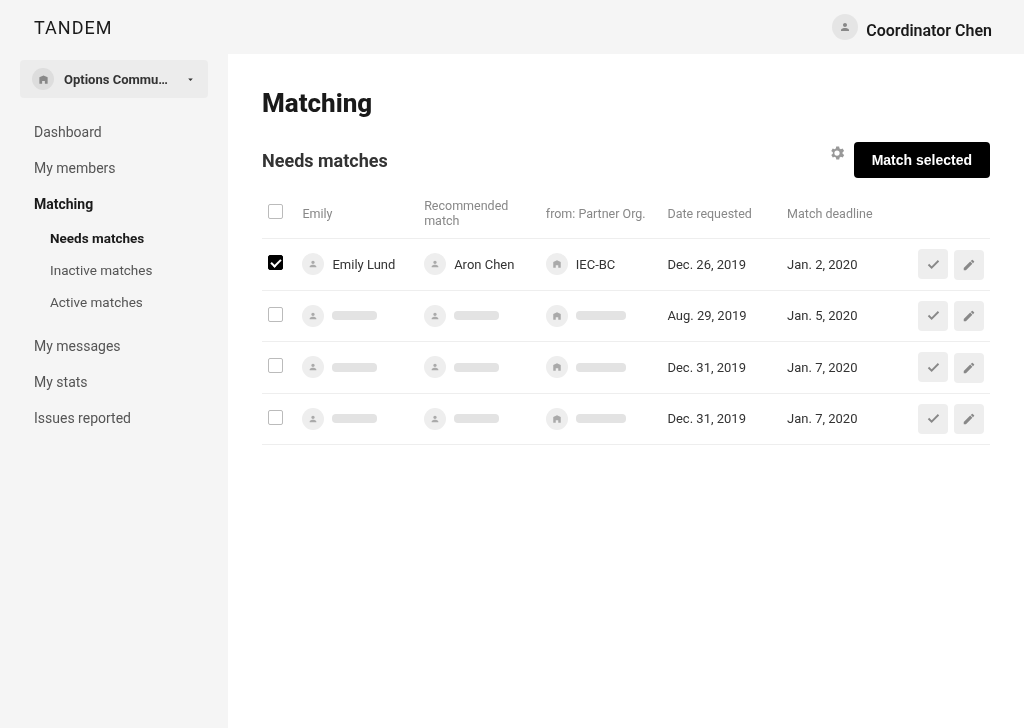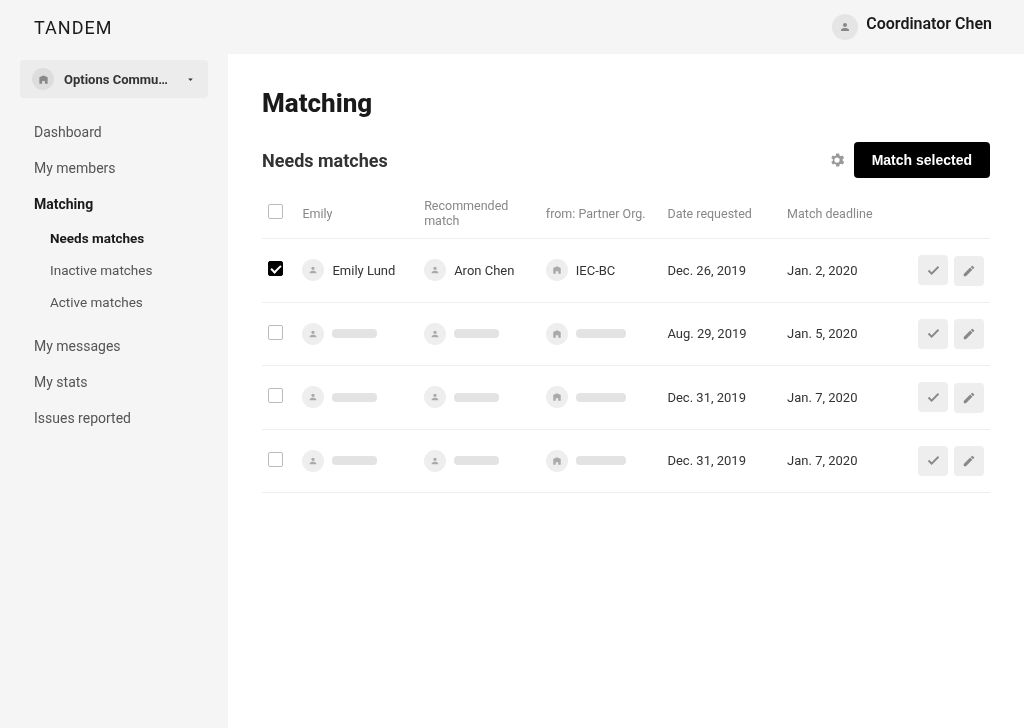--- a/index.html
+++ b/index.html
@@ -19,21 +19,21 @@
   background: #f5f5f5;
 }
 .logo {
   font-size: 18px;
   font-weight: 400;
   letter-spacing: 1px;
   color: #1a1a1a;
 }
 .user-chip {
   display: flex;
-  align-items: flex-start;
+  align-items: flex-end;
   gap: 8px;
 }
 .avatar-circle {
   width: 26px;
   height: 26px;
   border-radius: 50%;
   background: #e5e5e5;
   display: flex;
   align-items: center;
   justify-content: center;
@@ -131,21 +131,20 @@
   justify-content: space-between;
   margin-bottom: 12px;
 }
 .section-title {
   font-size: 18px;
   font-weight: 700;
   color: #333;
 }
 .section-actions {
   display: flex;
-  align-items: center;
   gap: 6px;
 }
 .icon-btn {
   width: 22px;
   height: 22px;
   display: flex;
   align-items: center;
   justify-content: center;
   color: #999;
   cursor: pointer;
@@ -166,21 +165,21 @@
 }
 .table th {
   text-align: left;
   font-size: 12.5px;
   font-weight: 400;
   color: #888;
   padding: 8px 6px 10px 6px;
   border-bottom: 1px solid #eee;
 }
 .table td {
-  padding: 16px 6px;
+  padding: 10px 6px;
   border-bottom: 1px solid #eee;
   font-size: 13px;
   color: #333;
   vertical-align: middle;
 }
 .checkbox {
   width: 15px;
   height: 15px;
   border: 1.5px solid #bbb;
   border-radius: 2px;

